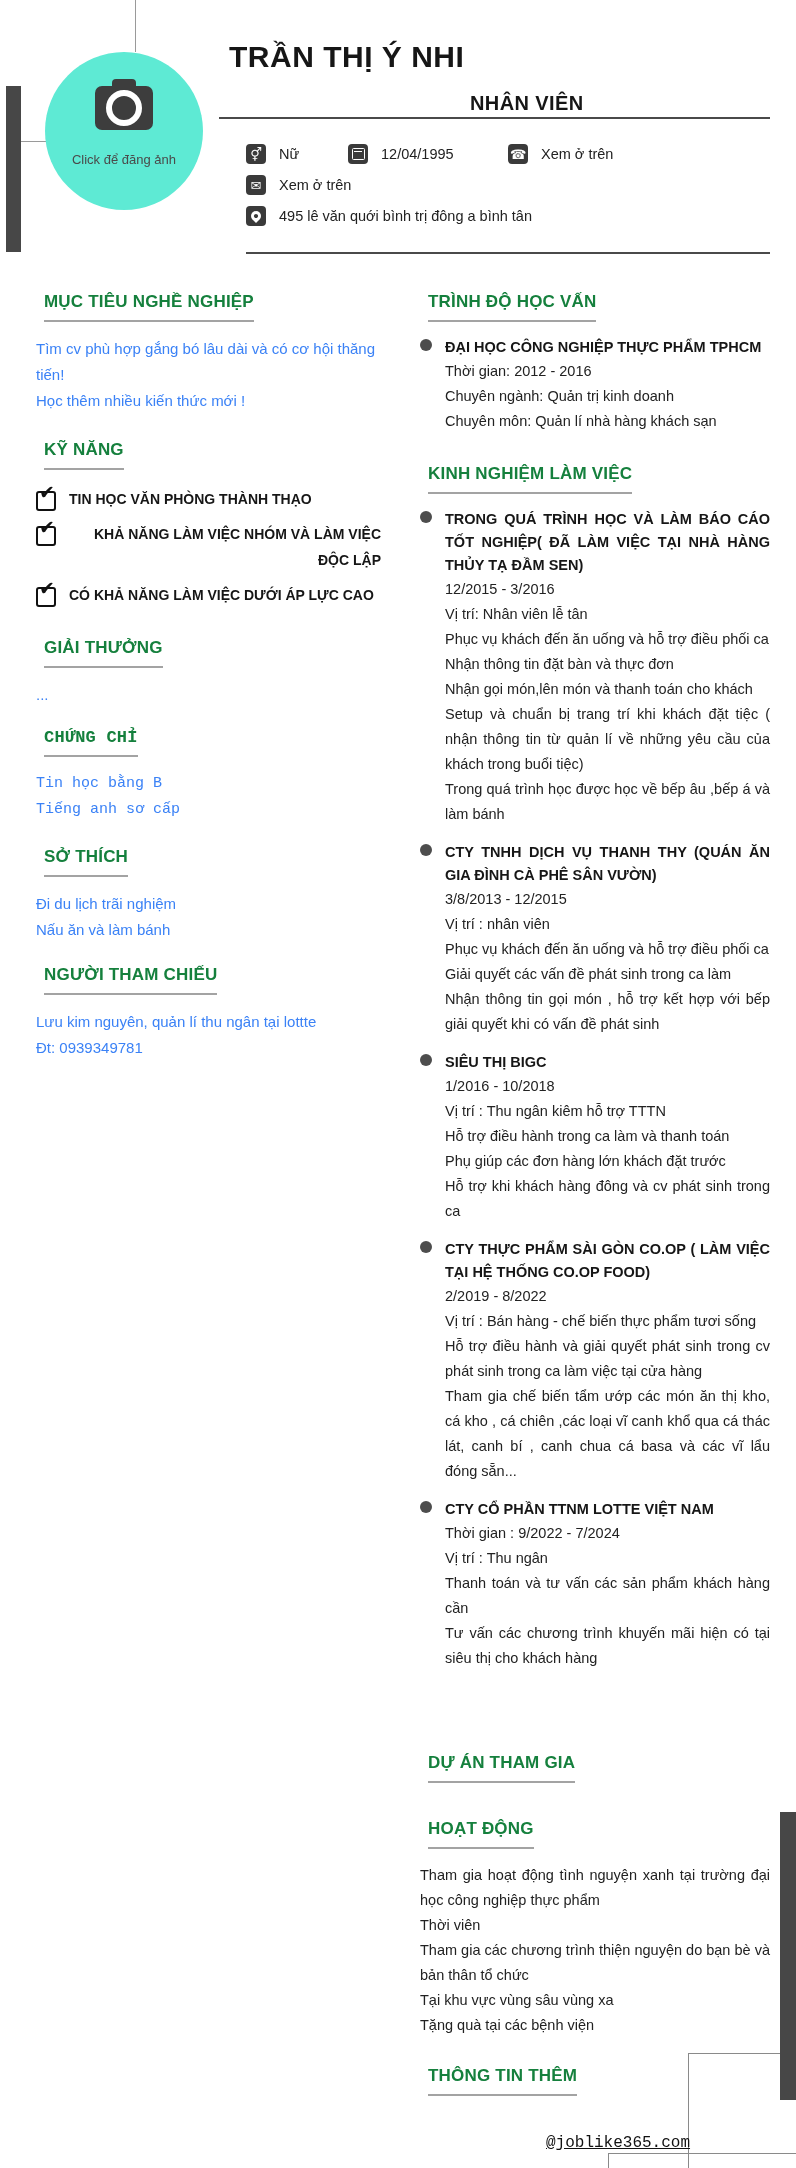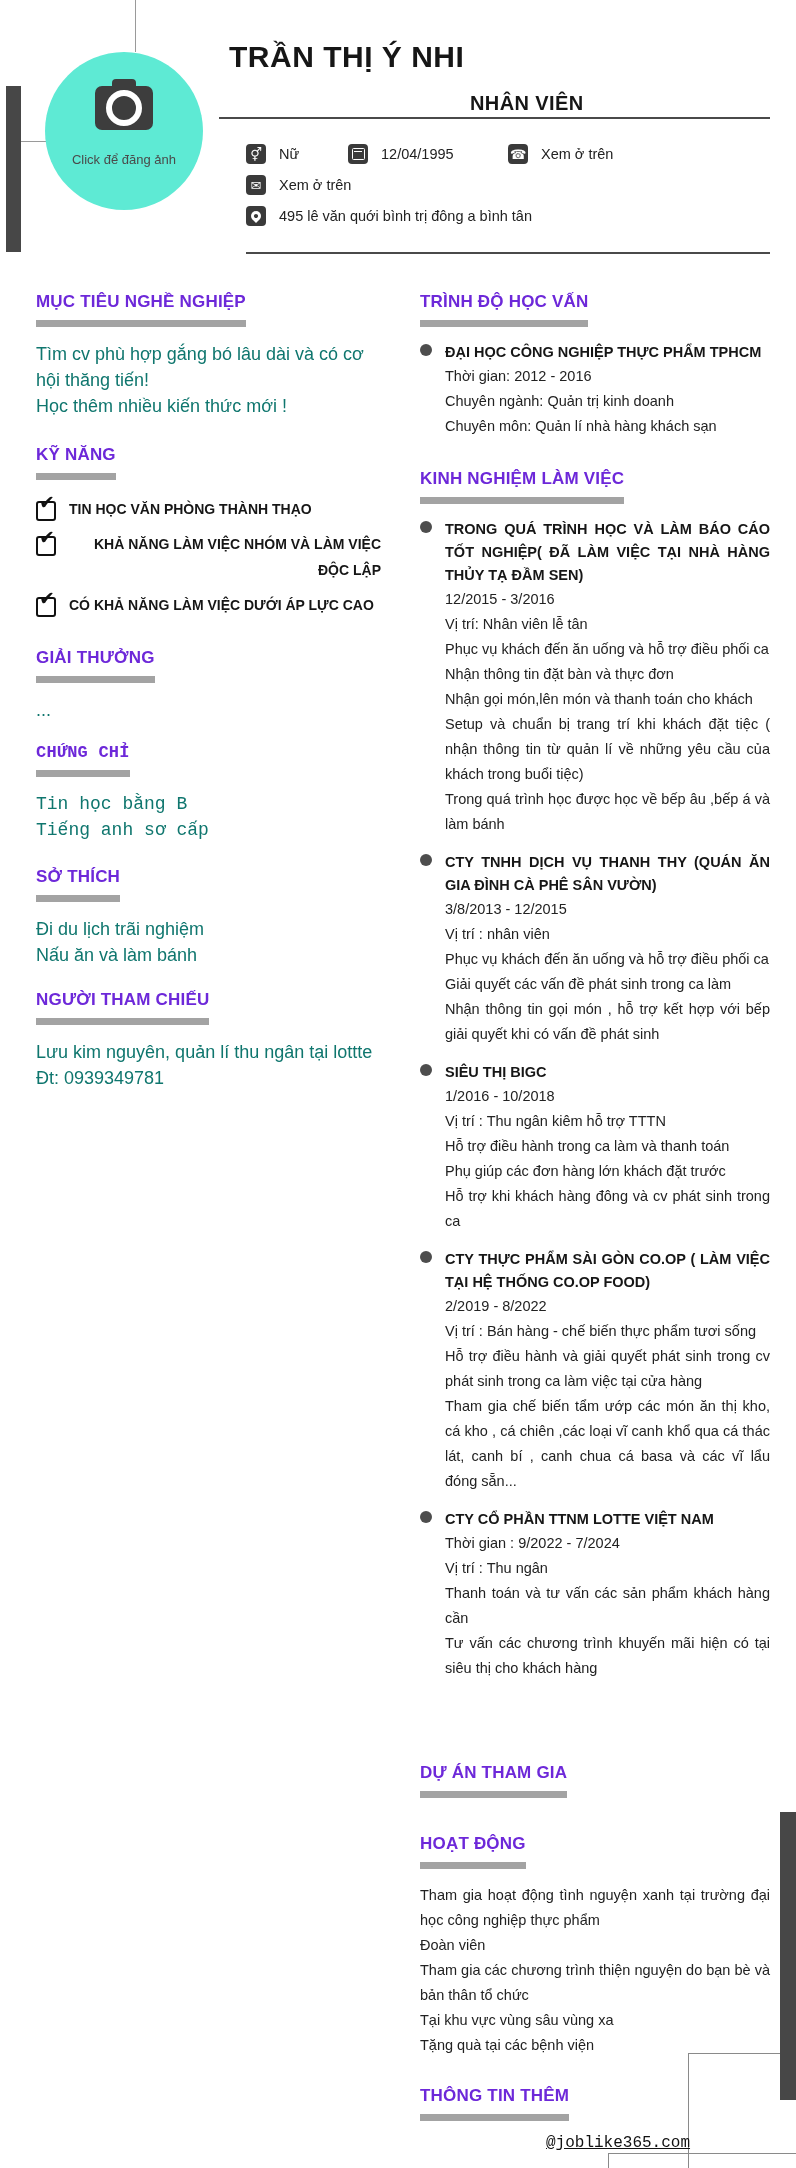--- a/index.html
+++ b/index.html
@@ -31,24 +31,24 @@
         align-items:center;justify-content:center;margin-right:13px;flex:0 0 auto;font-size:13px;line-height:1;}
   .ico-cal{width:11px;height:10px;border:1.3px solid #fff;border-radius:1.5px;position:relative;}
   .ico-cal::before{content:"";position:absolute;left:1.5px;right:1.5px;top:2px;height:1.3px;background:#fff;}
   .ico-pin{width:10px;height:10px;background:#fff;border-radius:50% 50% 50% 0;transform:rotate(-45deg);position:relative;}
   .ico-pin::after{content:"";position:absolute;left:3px;top:3px;width:4px;height:4px;background:#3a3a3a;border-radius:50%;}
 
   
   .columns{position:absolute;top:252px;left:0;right:0;display:flex;padding:0 26px 0 36px;}
   .col-left{width:345px;margin-right:39px;flex:0 0 auto;}
   .col-right{flex:1;min-width:0;}
-  section h2{display:table;margin:0;font-size:17px;font-weight:bold;letter-spacing:.2px;color:#6d28d9;
-             padding-bottom:8px;border-bottom:7px solid #a3a3a3;white-space:nowrap;}
+  section h2{display:table;margin:8px;font-size:17px;font-weight:bold;letter-spacing:.2px;color:#15803d;
+             padding-bottom:8px;border-bottom:2px solid #a3a3a3;white-space:nowrap;}
   .sec-body{margin-top:14px;}
-  .plain-line{font-size:18px;line-height:26px;color:#0f766e;}
+  .plain-line{font-size:15px;line-height:26px;color:#3b82f6;}
 
   
   .s-objective{margin-top:40px;} .s-skills{margin-top:26px;text-align:right;} .s-awards{margin-top:30px;}
   .s-certs{margin-top:20px;font-family:Liberation Mono, monospace;} .s-hobbies{margin-top:24px;} .s-refs{margin-top:22px;}
   
   .s-education{margin-top:40px;} .s-experience{margin-top:30px;} .s-projects{margin-top:82px;}
   .s-activities{margin-top:36px;} .s-additional{margin-top:28px;}
 
   .skill{display:flex;align-items:flex-start;margin-bottom:9px;}
   .checkbox{position:relative;width:16px;height:16px;border:2.2px solid #111;border-radius:3px;flex:0 0 auto;margin:5px 13px 0 0;}
@@ -259,21 +259,21 @@
       </section>
 
       <section class="s-projects">
         <h2>DỰ ÁN THAM GIA</h2>
       </section>
 
       <section class="s-activities">
         <h2>HOẠT ĐỘNG</h2>
         <div class="sec-body">
           <div class="para">Tham gia hoạt động tình nguyện xanh tại trường đại học công nghiệp thực phẩm</div>
-          <div class="para">Đoàn viên</div>
+          <div class="para">Thời viên</div>
           <div class="para">Tham gia các chương trình thiện nguyện do bạn bè và bản thân tổ chức</div>
           <div class="para">Tại khu vực vùng sâu vùng xa</div>
           <div class="para">Tặng quà tại các bệnh viện</div>
         </div>
       </section>
 
       <section class="s-additional">
         <h2>THÔNG TIN THÊM</h2>
       </section>
 

